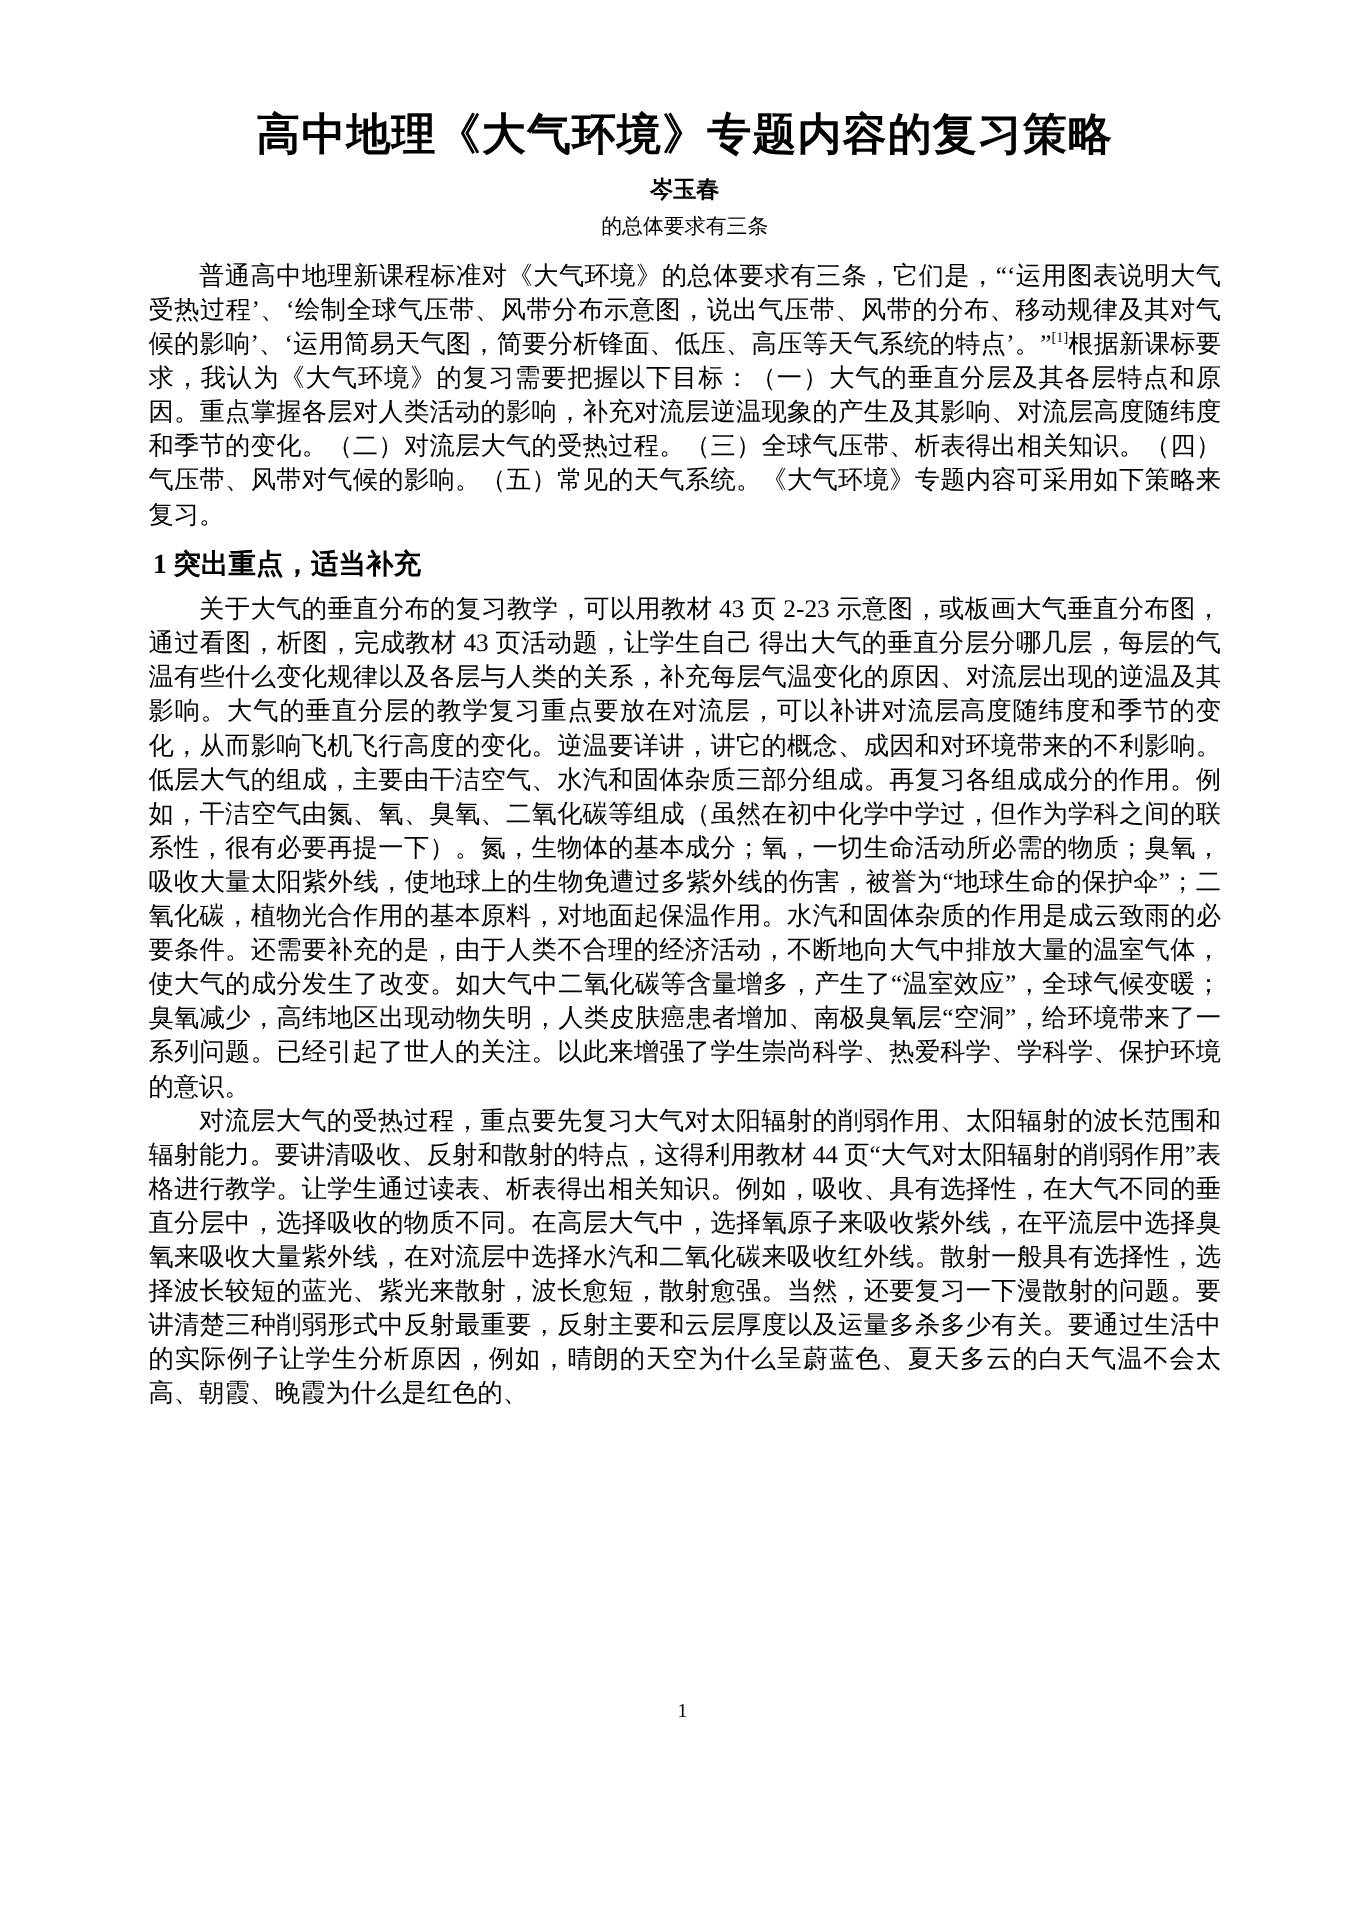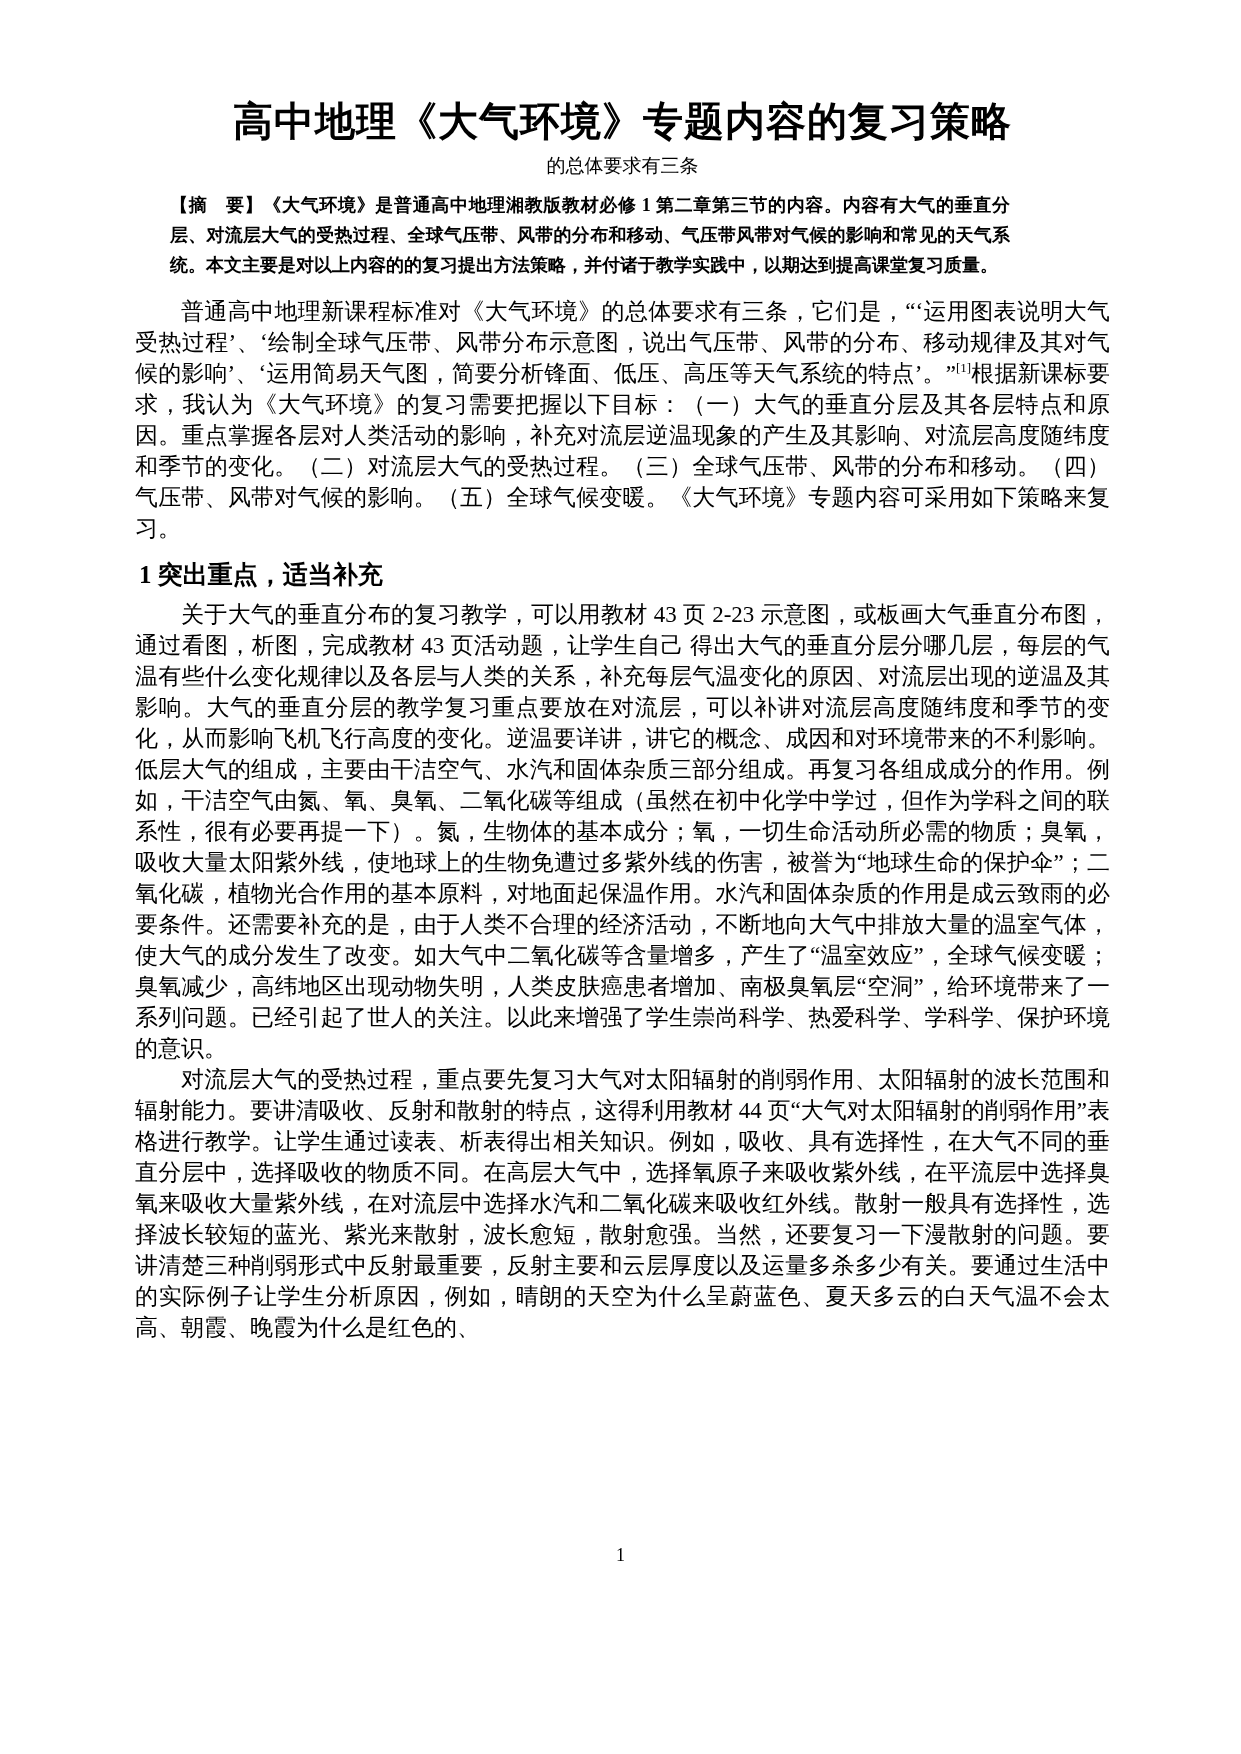--- a/index.html
+++ b/index.html
@@ -76,27 +76,27 @@
     font-size: 18px;
   }
 </style>
 </head>
 <body>
 
 <div class="page">
 
   <h1 class="title">高中地理《大气环境》专题内容的复习策略</h1>
 
+  <div class="author">岑玉春</div>
 
   <div class="affiliation">的总体要求有三条</div>
 
-  <p class="abstract"><span class="label">【摘　要】</span><span>《大气环境》是普通高中地理湘教版教材必修 1 第二章第三节的内容。内容有大气的垂直分层、对流层大气的受热过程、全球气压带、风带的分布和移动、气压带风带对气候的影响和常见的天气系统。本文主要是对以上内容的的复习提出方法策略，并付诸于教学实践中，以期达到提高课堂复习质量。</span></p>
 
 
-  <p class="body-para intro"><span>普通高中地理新课程标准对《大气环境》的总体要求有三条，它们是，“‘运用图表说明大气受热过程’、‘绘制全球气压带、风带分布示意图，说出气压带、风带的分布、移动规律及其对气候的影响’、‘运用简易天气图，简要分析锋面、低压、高压等天气系统的特点’。”</span><sup class="citation-sup">[1]</sup><span>根据新课标要求，我认为《大气环境》的复习需要把握以下目标：（一）大气的垂直分层及其各层特点和原因。重点掌握各层对人类活动的影响，补充对流层逆温现象的产生及其影响、对流层高度随纬度和季节的变化。（二）对流层大气的受热过程。（三）全球气压带、风带的分布和移动。（四）气压带、风带对气候的影响。（五）全球气候变暖。《大气环境》专题内容可采用如下策略来复习。</span></p>
+  <p class="body-para intro"><span>普通高中地理新课程标准对《大气环境》的总体要求有三条，它们是，“‘运用图表说明大气受热过程’、‘绘制全球气压带、风带分布示意图，说出气压带、风带的分布、移动规律及其对气候的影响’、‘运用简易天气图，简要分析锋面、低压、高压等天气系统的特点’。”</span><sup class="citation-sup">[1]</sup><span>根据新课标要求，我认为《大气环境》的复习需要把握以下目标：（一）大气的垂直分层及其各层特点和原因。重点掌握各层对人类活动的影响，补充对流层逆温现象的产生及其影响、对流层高度随纬度和季节的变化。（二）对流层大气的受热过程。（三）全球气压带、析表得出相关知识。（四）气压带、风带对气候的影响。（五）常见的天气系统。《大气环境》专题内容可采用如下策略来复习。</span></p>
 
   <h2 class="section-heading">1 突出重点，适当补充</h2>
 
   <p class="body-para">关于大气的垂直分布的复习教学，可以用教材 43 页 2-23 示意图，或板画大气垂直分布图，通过看图，析图，完成教材 43 页活动题，让学生自己 得出大气的垂直分层分哪几层，每层的气温有些什么变化规律以及各层与人类的关系，补充每层气温变化的原因、对流层出现的逆温及其影响。大气的垂直分层的教学复习重点要放在对流层，可以补讲对流层高度随纬度和季节的变化，从而影响飞机飞行高度的变化。逆温要详讲，讲它的概念、成因和对环境带来的不利影响。低层大气的组成，主要由干洁空气、水汽和固体杂质三部分组成。再复习各组成成分的作用。例如，干洁空气由氮、氧、臭氧、二氧化碳等组成（虽然在初中化学中学过，但作为学科之间的联系性，很有必要再提一下）。氮，生物体的基本成分；氧，一切生命活动所必需的物质；臭氧，吸收大量太阳紫外线，使地球上的生物免遭过多紫外线的伤害，被誉为“地球生命的保护伞”；二氧化碳，植物光合作用的基本原料，对地面起保温作用。水汽和固体杂质的作用是成云致雨的必要条件。还需要补充的是，由于人类不合理的经济活动，不断地向大气中排放大量的温室气体，使大气的成分发生了改变。如大气中二氧化碳等含量增多，产生了“温室效应”，全球气候变暖；臭氧减少，高纬地区出现动物失明，人类皮肤癌患者增加、南极臭氧层“空洞”，给环境带来了一系列问题。已经引起了世人的关注。以此来增强了学生崇尚科学、热爱科学、学科学、保护环境的意识。</p>
 
 
   <p class="body-para">对流层大气的受热过程，重点要先复习大气对太阳辐射的削弱作用、太阳辐射的波长范围和辐射能力。要讲清吸收、反射和散射的特点，这得利用教材 44 页“大气对太阳辐射的削弱作用”表格进行教学。让学生通过读表、析表得出相关知识。例如，吸收、具有选择性，在大气不同的垂直分层中，选择吸收的物质不同。在高层大气中，选择氧原子来吸收紫外线，在平流层中选择臭氧来吸收大量紫外线，在对流层中选择水汽和二氧化碳来吸收红外线。散射一般具有选择性，选择波长较短的蓝光、紫光来散射，波长愈短，散射愈强。当然，还要复习一下漫散射的问题。要讲清楚三种削弱形式中反射最重要，反射主要和云层厚度以及运量多杀多少有关。要通过生活中的实际例子让学生分析原因，例如，晴朗的天空为什么呈蔚蓝色、夏天多云的白天气温不会太高、朝霞、晚霞为什么是红色的、</p>
 
   <div class="page-number">1</div>
 

